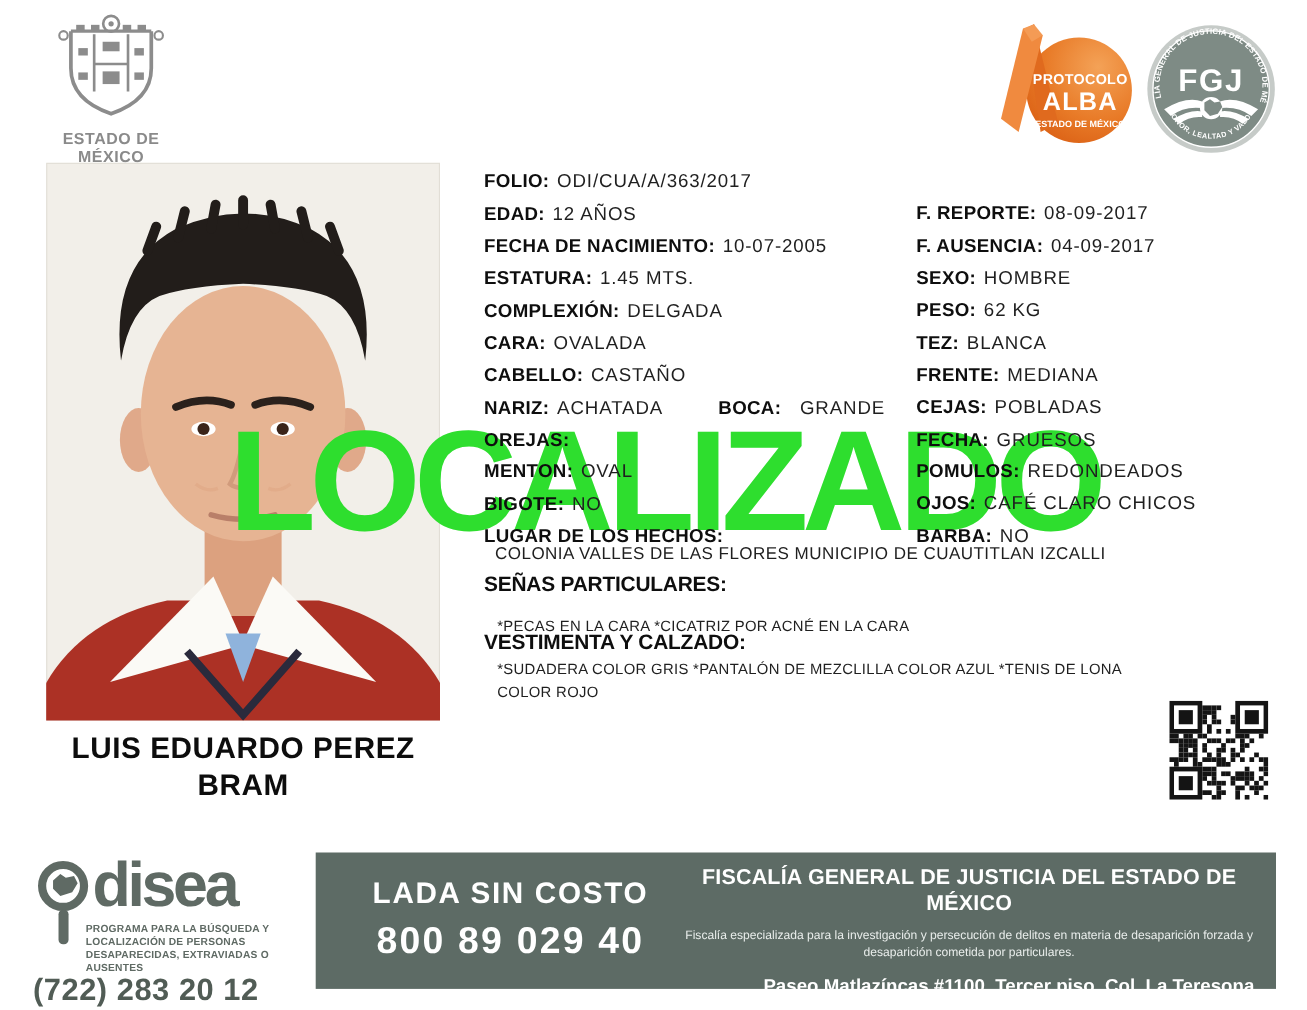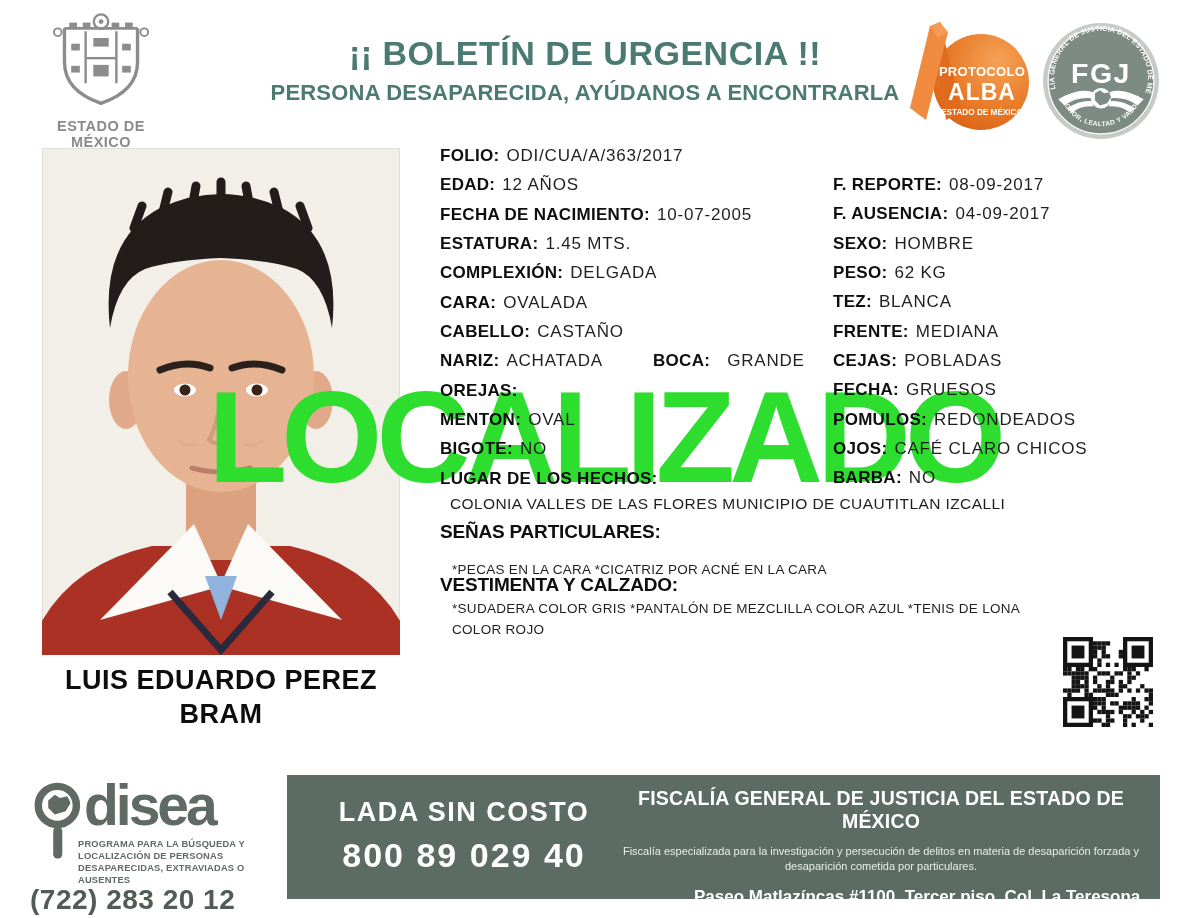--- a/index.html
+++ b/index.html
@@ -23,21 +23,21 @@
 
   
   .watermark { position:absolute; left:158px; top:362px; width:892px; z-index:5;
                text-align:center; white-space:nowrap; font-size:130px; font-weight:700;
                letter-spacing:-6px; }
 
   
   .details { position:absolute; left:440px; top:146px; width:714px; z-index:10; }
   .col-left  { position:absolute; left:0; top:0; width:392px; }
   .col-right { position:absolute; left:393px; top:29px; width:320px; }
-  .field-row { position:relative; height:29.35px; display:flex; align-items:flex-start; gap:7px; white-space:nowrap; }
+  .field-row { position:relative; height:29.35px; display:flex; align-items:flex-end; gap:7px; white-space:nowrap; }
   .fl { font-size:17px; font-weight:700; color:#0e0e0e; letter-spacing:.3px; }
   .fv { font-size:17px; color:#1f1f1f; letter-spacing:.8px; }
   .pair2 { position:absolute; left:213px; display:flex; gap:17px; align-items:center; }
   .sections { position:absolute; left:0; top:349px; width:660px; }
   .sec-sub { position:absolute; left:10px; font-size:15.5px; color:#1f1f1f; letter-spacing:.4px; }
   .sec-hdr { position:absolute; left:0; font-size:19px; font-weight:700; color:#0e0e0e; letter-spacing:-.2px; }
   .sec-items { position:absolute; left:12px; font-size:13.5px; color:#1f1f1f; letter-spacing:.3px; line-height:21px; }
   .colonia-line { top:0; }
   .senas-hdr { top:26px; }
   .senas-val { top:64px; }
@@ -92,24 +92,20 @@
           <rect x="29" y="56" width="9" height="7"></rect>
         <rect x="52" y="27" width="16" height="9"></rect>
           <rect x="52" y="55" width="16" height="12"></rect>
         <rect x="82" y="33" width="9" height="7"></rect>
           <rect x="82" y="56" width="9" height="7"></rect>
       </g>
     </svg>
     <div class="crest-label">ESTADO DE MÉXICO</div>
   </div>
 
-  <div class="title-block">
-    <div class="title-main">¡¡ BOLETÍN DE URGENCIA !!</div>
-    <div class="title-sub">PERSONA DESAPARECIDA, AYÚDANOS A ENCONTRARLA</div>
-  </div>
 
   <div class="alba-box">
     <svg width="135" height="118" viewBox="0 0 135 118">
       <defs>
         <radialGradient id="gradOrange" cx="68%" cy="28%" r="85%">
           <stop offset="0%" stop-color="#f4a257"></stop>
             <stop offset="60%" stop-color="#e87a27"></stop>
           <stop offset="100%" stop-color="#da5f14"></stop>
         </radialGradient>
       </defs>

